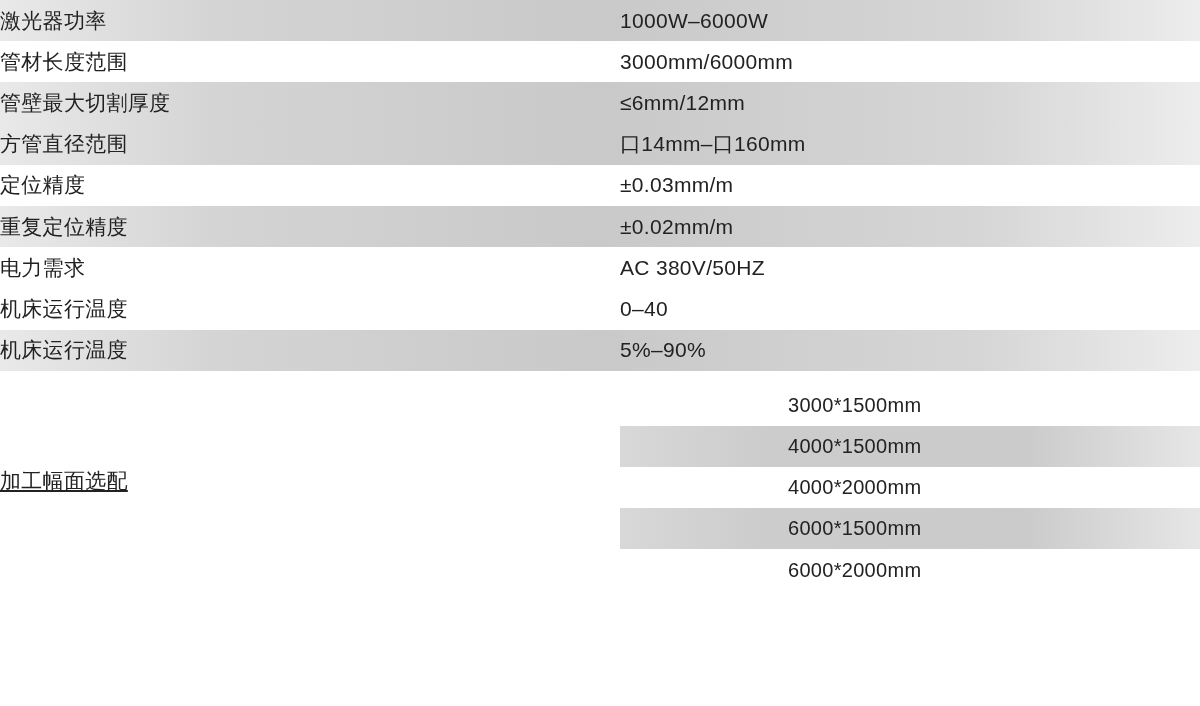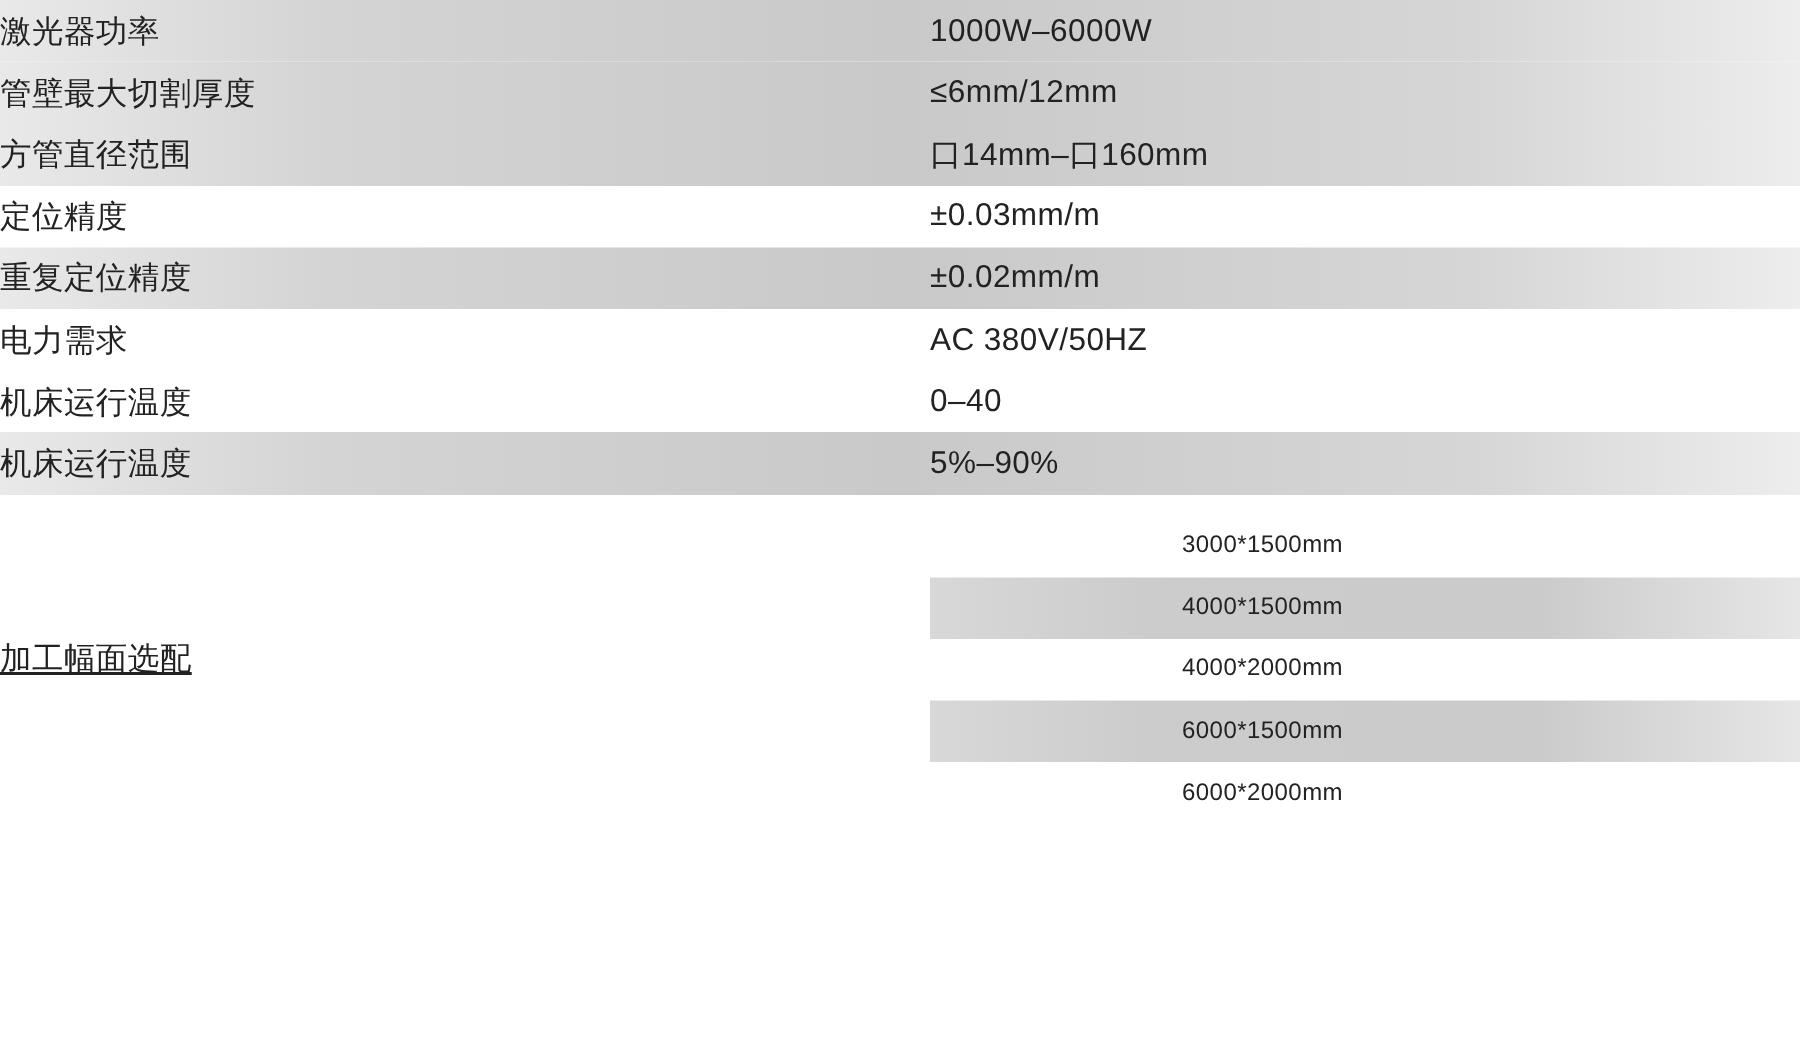--- a/index.html
+++ b/index.html
@@ -61,41 +61,45 @@
   }
   .size-list {
     width: 580px;
   }
   .size-row {
     height: 41.2px;
     display: flex;
     align-items: center;
     padding-left: 168px;
     box-sizing: border-box;
-    font-size: 16px;
+    font-size: 20px;
   }
   .size-row.shaded {
     background: linear-gradient(to right,
         #d8d8d8 0%,
         #cccccc 25%,
         #cbcbcb 70%,
         #e6e6e6 100%);
   }
   .spacer-top {
     height: 14px;
   }
 </style>
 </head>
 <body>
 
 <table class="spec-table">
   <tbody>
     <tr class="row band-full">
       <td class="cell-label">激光器功率</td>
       <td class="cell-value">1000W–6000W</td>
+    </tr>
+    <tr class="row band-none">
+      <td class="cell-label">管材长度范围</td>
+      <td class="cell-value">3000mm/6000mm</td>
     </tr>
     <tr class="row band-full">
       <td class="cell-label">管壁最大切割厚度</td>
       <td class="cell-value">≤6mm/12mm</td>
     </tr>
     <tr class="row band-full">
       <td class="cell-label">方管直径范围</td>
       <td class="cell-value">口14mm–口160mm</td>
     </tr>
     <tr class="row band-none">

